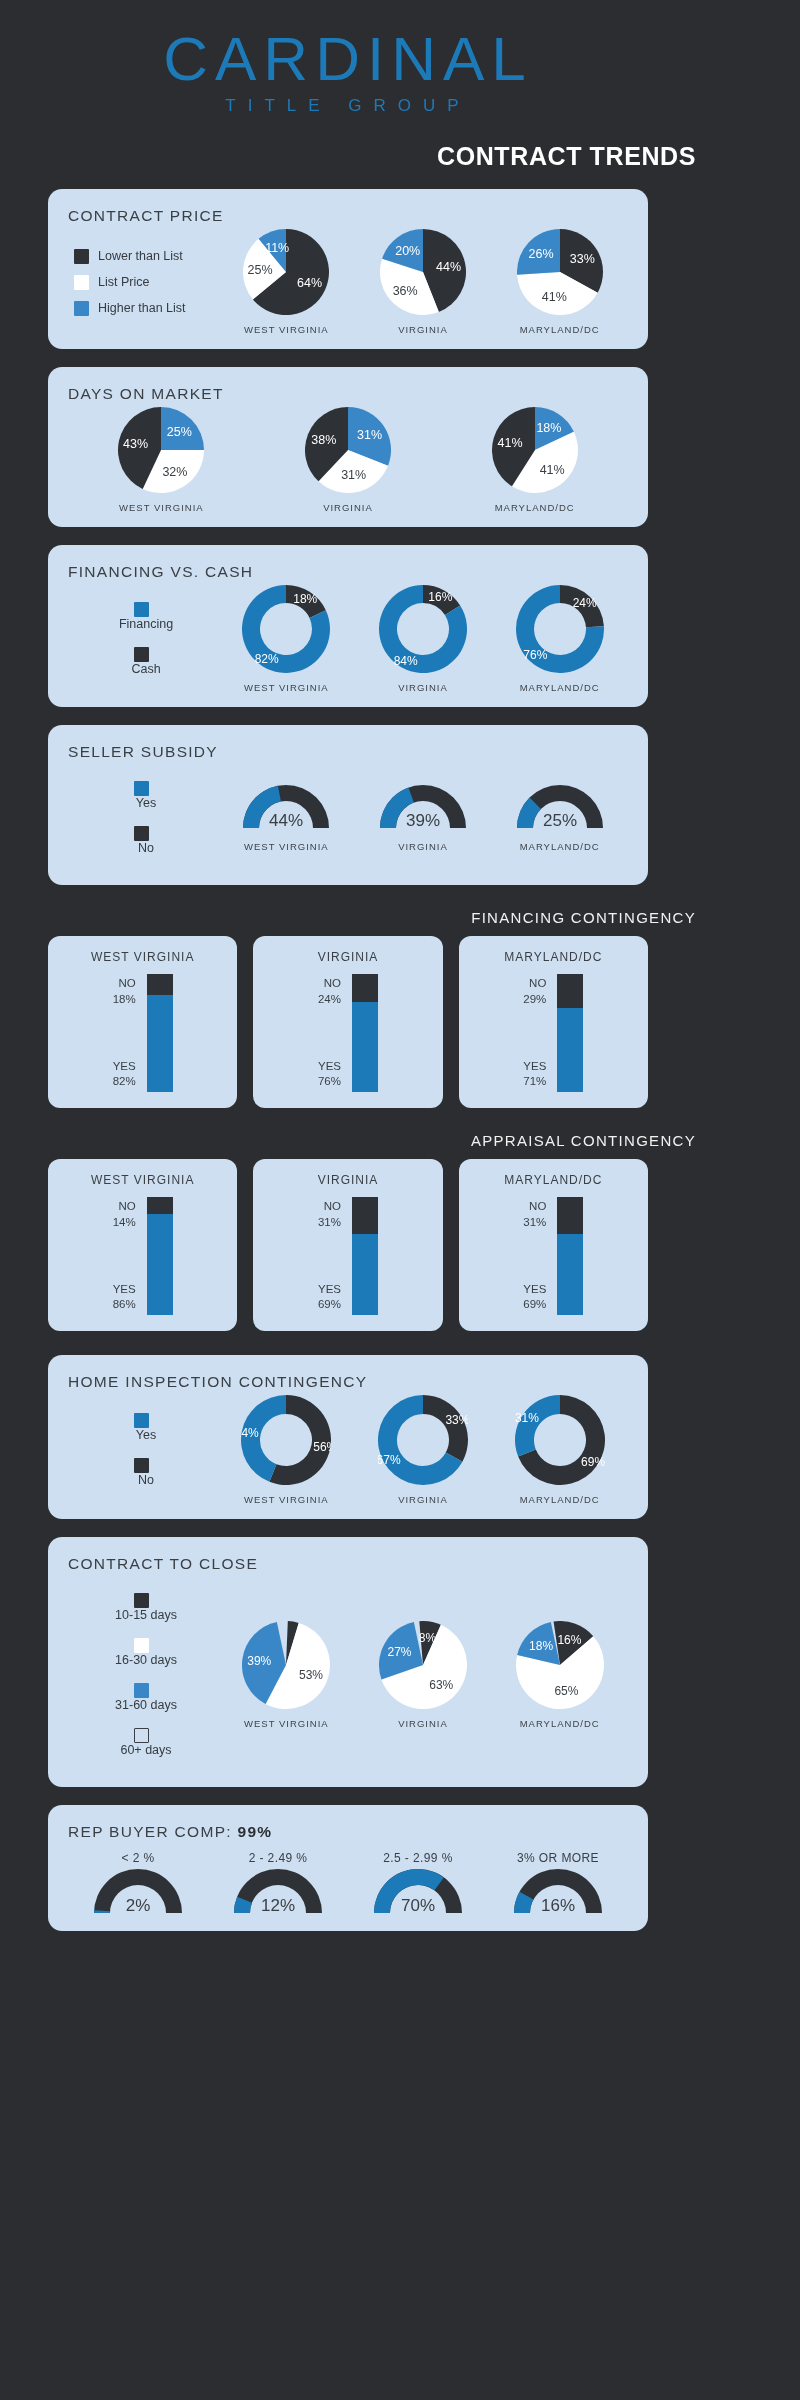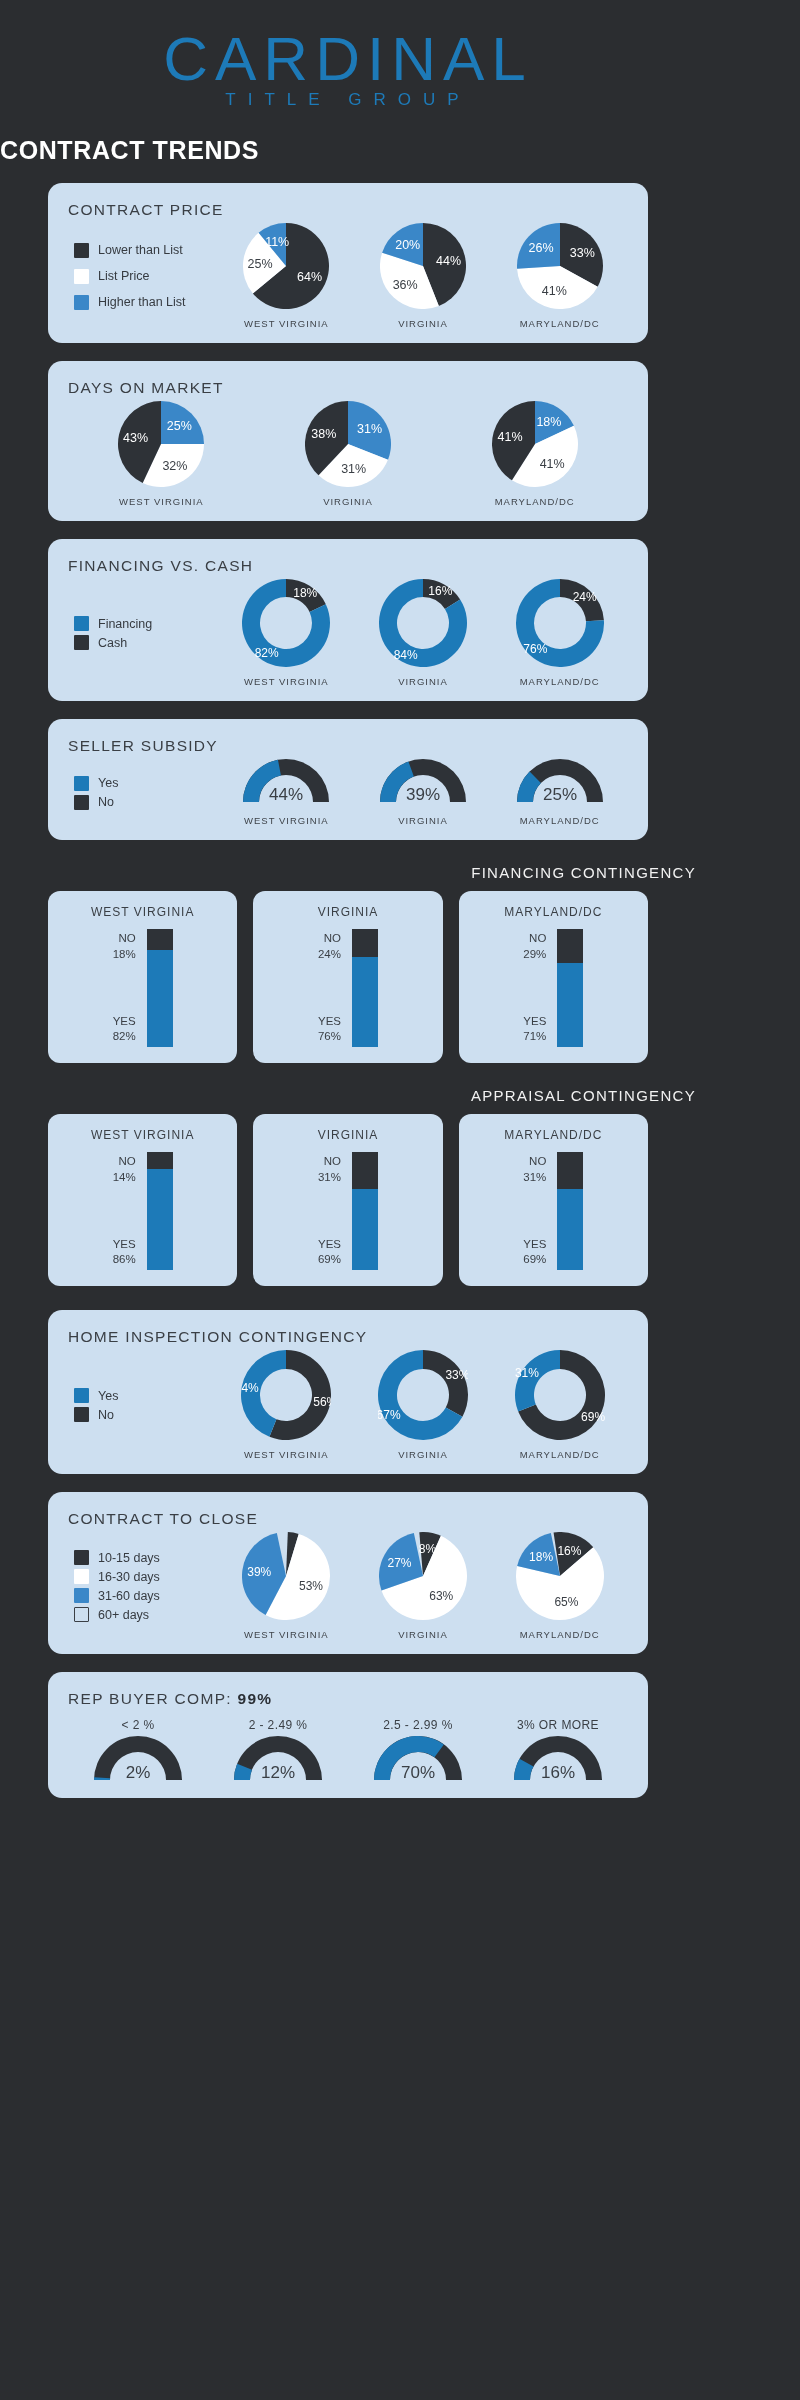--- a/index.html
+++ b/index.html
@@ -14,24 +14,24 @@
 
   
   .brand { text-align: center; padding: 28px 0 4px 0; }
   .brand-logo {
     font-size: 62px; letter-spacing: 7px; color: #1d7ab8;
     font-weight: 300; line-height: 1; position: relative; display: inline-block;
     font-family: "Liberation Sans", sans-serif;
   }
   .brand-sub {
     font-size: 17px; letter-spacing: 12px; color: #1d7ab8;
-    font-weight: 300; 
+    font-weight: 300; margin-top: 6px;
   }
   .main-title {
-    text-align: left; color: #ffffff; font-size: 25px; font-weight: bold;
+    text-align: right; color: #ffffff; font-size: 25px; font-weight: bold;
     letter-spacing: .6px; margin-top: 22px;
   }
   .sub-title {
     text-align: center; color: #e8e8e8; font-size: 16.5px; font-weight: 400;
     margin-top: 10px; letter-spacing: .1px;
   }
 
   
   .panel {
     background: #cddff0; border-radius: 14px;
@@ -52,21 +52,21 @@
   .panel-body { display: flex; align-items: center; }
 
   
   .legend { width: 150px; flex: 0 0 150px; padding-left: 6px; }
   .legend-row { display: flex; align-items: center; margin: 11px 0; text-align: right; }
   .legend-sw {
     width: 15px; height: 15px; flex: 0 0 15px; margin-right: 9px;
     border-radius: 1px;
   }
   .legend-label { color: #363b41; font-size: 12.5px; }
-  .legend.tight .legend-row { margin: 4px 0; }
+  .legend.tight .legend-row { margin: 16px 0; flex-direction: column; }
 
   
   .charts { flex: 1; display: flex; justify-content: space-around; align-items: flex-end; }
   .chart-cell { text-align: center; position: relative; }
   .chart-caption {
     color: #3f444a; font-size: 9.5px; letter-spacing: 1px;
     margin-top: 9px; text-transform: uppercase; white-space: nowrap;
   }
   .svgwrap { display:block; }
 

